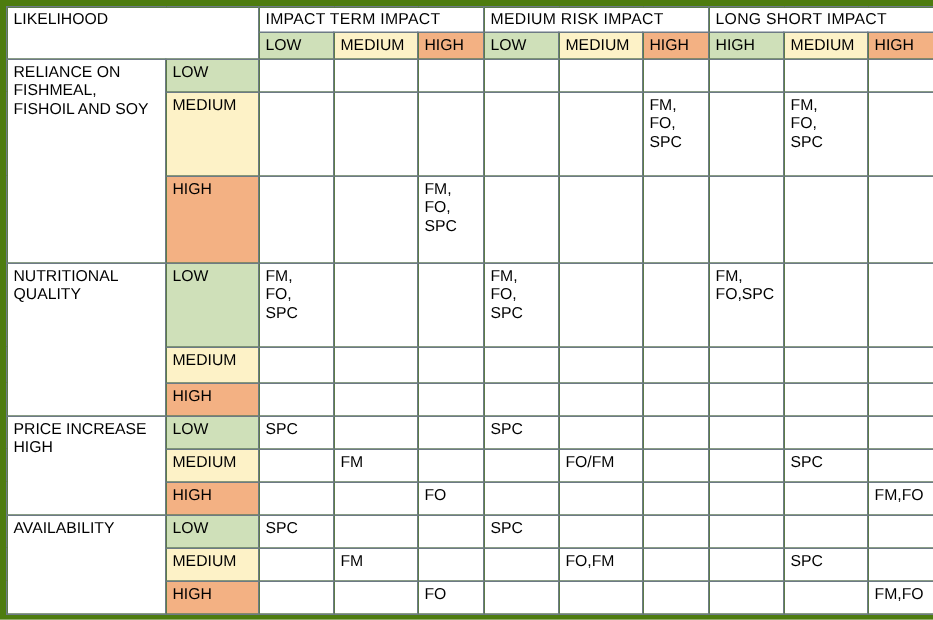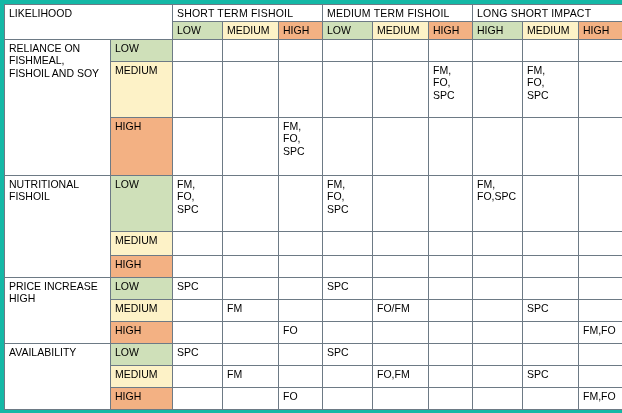--- a/index.html
+++ b/index.html
@@ -8,21 +8,21 @@
     background: #ffffff;
   }
   body {
     font-family: "Liberation Sans", sans-serif;
   }
   #matrix-wrap {
     width: 622px;
     height: 413px;
     box-sizing: border-box;
     padding: 4px 5px 5px 4px;
-    background: #14b8a6;
+    background: #4d7c0f;
   }
   table.matrix {
     border-collapse: collapse;
     table-layout: fixed;
     width: 613px;
     height: 404px;
     border: 1px solid #4f5b66;
   }
   table.matrix td, table.matrix th {
     border: 1px solid #6d7a85;
@@ -99,22 +99,22 @@
       <col style="width:50px">
       <col style="width:56px">
       <col style="width:44px">
       <col style="width:50px">
       <col style="width:56px">
       <col style="width:44px">
     </colgroup>
     <thead>
       <tr>
         <th class="hdr-likelihood" colspan="2" rowspan="2">LIKELIHOOD</th>
-        <th class="hdr" colspan="3">SHORT TERM FISHOIL</th>
-        <th class="hdr" colspan="3">MEDIUM TERM FISHOIL</th>
+        <th class="hdr" colspan="3">IMPACT TERM IMPACT</th>
+        <th class="hdr" colspan="3">MEDIUM RISK IMPACT</th>
         <th class="hdr" colspan="3">LONG SHORT IMPACT</th>
       </tr>
       <tr>
         <th class="sub low">LOW</th>
         <th class="sub medium">MEDIUM</th>
         <th class="sub high">HIGH</th>
         <th class="sub low">LOW</th>
         <th class="sub medium">MEDIUM</th>
         <th class="sub high">HIGH</th>
         <th class="sub low">HIGH</th>
@@ -166,21 +166,21 @@
             <span>SPC</span>
           </td>
           <td class="cell"></td>
           <td class="cell"></td>
           <td class="cell"></td>
           <td class="cell"></td>
           <td class="cell"></td>
           <td class="cell"></td>
         </tr>
         <tr style="height: 56px;">
-          <td class="rowcat" rowspan="3">NUTRITIONAL FISHOIL</td>
+          <td class="rowcat" rowspan="3">NUTRITIONAL QUALITY</td>
           <td class="lik low">LOW</td>
           <td class="cell">
             <span>FM,</span>
             <span>FO,</span>
             <span>SPC</span>
           </td>
           <td class="cell"></td>
           <td class="cell"></td>
           <td class="cell">
             <span>FM,</span>

